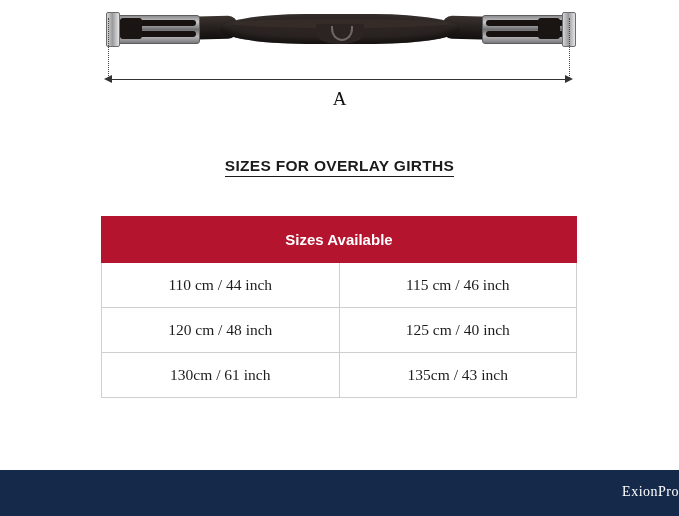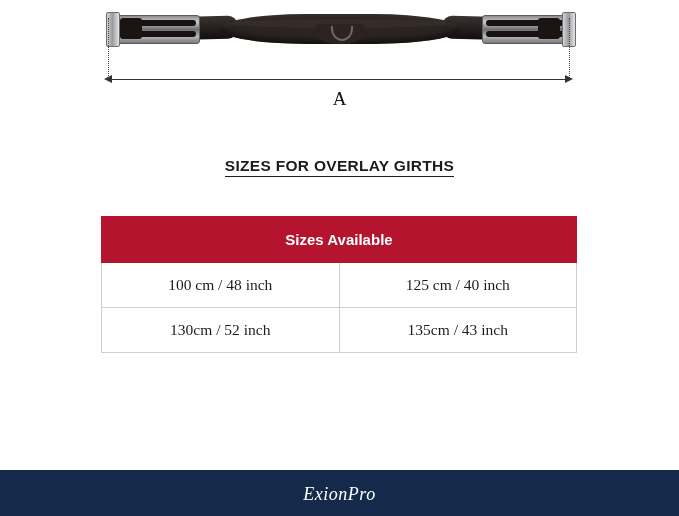--- a/index.html
+++ b/index.html
@@ -240,24 +240,23 @@
     bottom: 0;
     width: 679px;
     height: 46px;
     background: #15294b;
   }
   .brand {
     position: absolute;
     left: 0;
     top: 14px;
     width: 679px;
-    text-align: center;
+    text-align: right;
     color: #ffffff;
-    font-size: 18px;
-    font-style: italic;
+    font-size: 14px;
     font-family: "Liberation Serif", serif;
     letter-spacing: 0.5px;
   }
 </style>
 </head>
 <body>
 
 <div class="page">
 
   <div class="product-area">
@@ -293,25 +292,29 @@
   <div class="section-title"><span>SIZES FOR OVERLAY  GIRTHS</span></div>
 
   <table class="sizes-table">
     <thead>
       <tr>
         <th colspan="2">Sizes Available</th>
       </tr>
     </thead>
     <tbody>
       <tr>
-        <td>100 cm / 48 inch</td>
+        <td>110 cm / 44 inch</td>
+        <td>115 cm / 46 inch</td>
+      </tr>
+      <tr>
+        <td>120 cm / 48 inch</td>
         <td>125 cm / 40 inch</td>
       </tr>
       <tr>
-        <td>130cm / 52 inch</td>
+        <td>130cm / 61 inch</td>
         <td>135cm / 43 inch</td>
       </tr>
     </tbody>
   </table>
 
   <div class="footer">
     <div class="brand">ExionPro</div>
   </div>
 
 </div>

